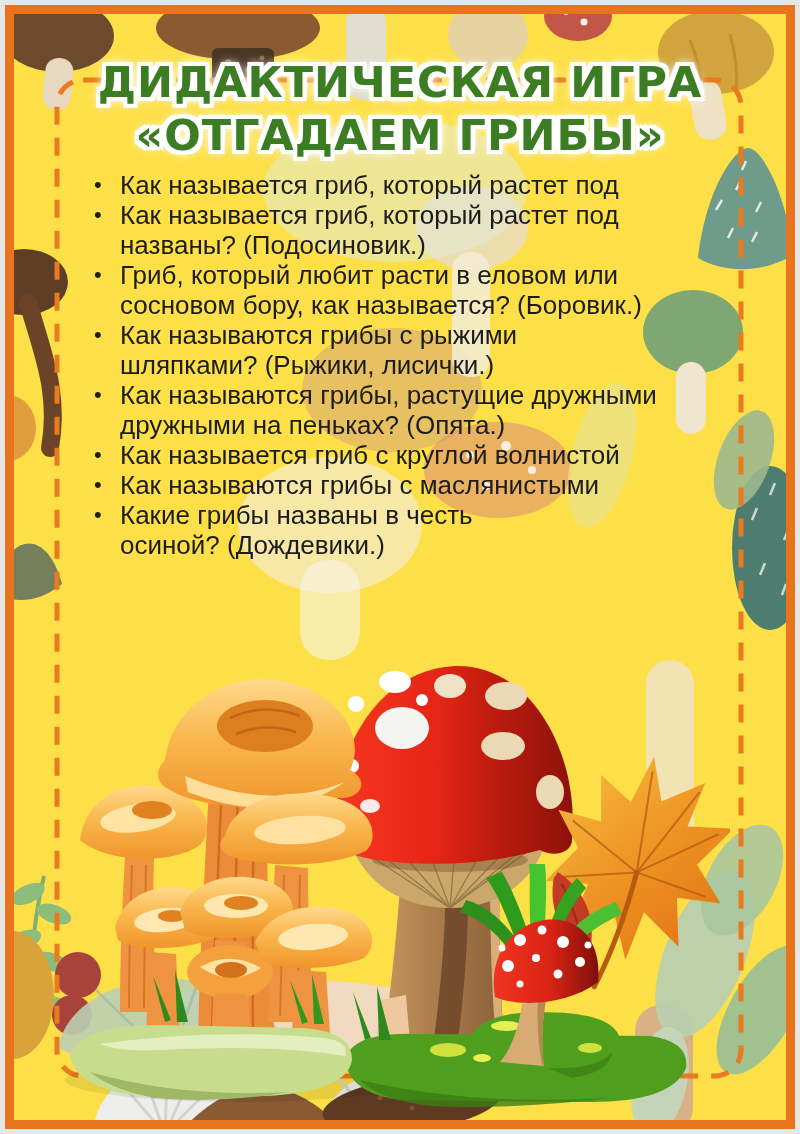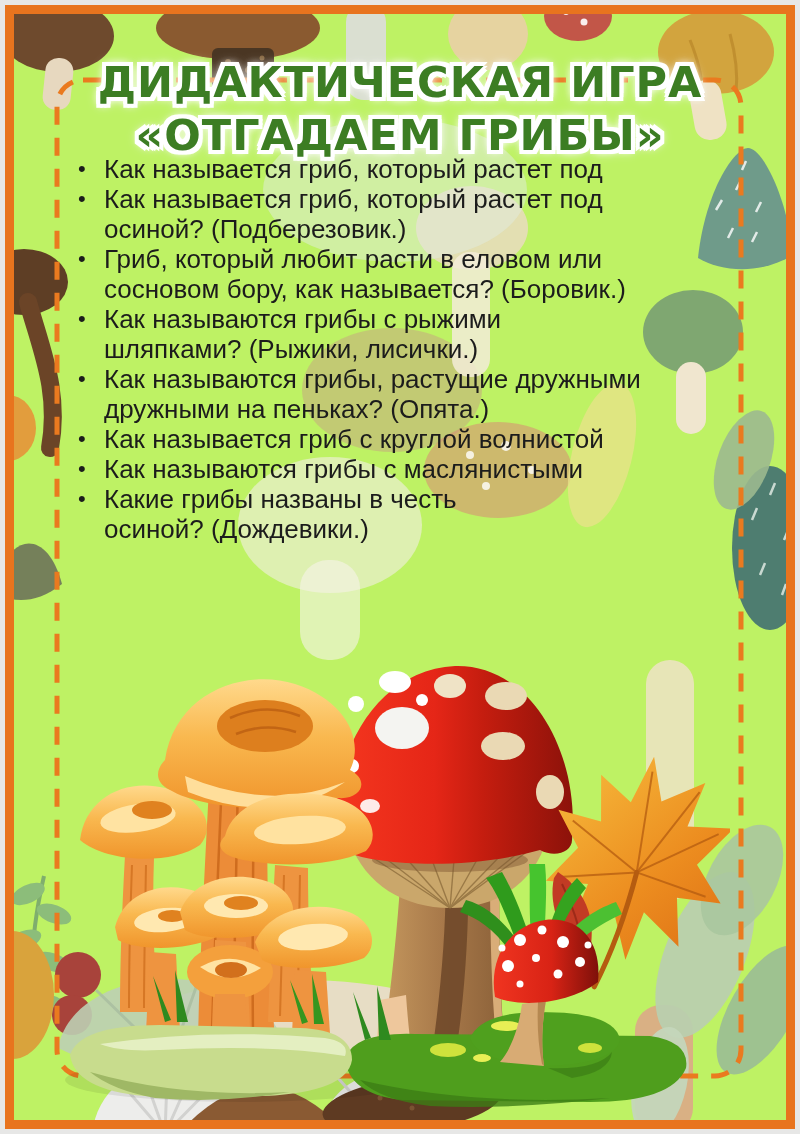--- a/index.html
+++ b/index.html
@@ -1,31 +1,31 @@
 <!DOCTYPE html>
 <html><head>
 <meta charset="utf-8">
 <style>
   html,body{margin:0;padding:0;background:#e7e7e7;}
-  .page{position:relative;width:800px;height:1134px;background:#bef264;overflow:hidden;
+  .page{position:relative;width:800px;height:1134px;background:#fde047;overflow:hidden;
         font-family:"Liberation Sans",sans-serif;}
   .layer{position:absolute;pointer-events:none;}
   .decor{inset:0;z-index:0;}
   .dash-frame{inset:0;z-index:1;}
   .title{top:56px;left:0;right:0;text-align:center;z-index:2;}
   .title div{
     font-family:"DejaVu Sans",sans-serif;
     font-weight:800;font-size:43px;line-height:53px;letter-spacing:1px;color:#3c7d23;
     text-shadow:
       -4px -4px 0 #fff, 4px -4px 0 #fff, -4px 4px 0 #fff, 4px 4px 0 #fff,
       -4px 0 0 #fff, 4px 0 0 #fff, 0 -4px 0 #fff, 0 4px 0 #fff,
       -3px -3px 0 #fff, 3px -3px 0 #fff, -3px 3px 0 #fff, 3px 3px 0 #fff,
       0 0 10px #fff, 0 0 10px #fff, 0 0 14px #fff;
   }
-  .questions{top:154px;left:78px;width:600px;z-index:2;margin:0;padding:0;list-style:none;}
+  .questions{top:154px;left:78px;width:600px;z-index:2;margin:16px;padding:0;list-style:none;}
   .questions li{display:flex;align-items:flex-start;}
   .questions li::before{content:"\2022";flex:none;width:26px;font-size:22px;line-height:30px;color:#1c1c1c;}
   .q .ln{display:block;font-size:26px;line-height:30px;color:#1c1c1c;}
   .scene{left:50px;top:640px;width:680px;height:476px;z-index:3;}
   .orange-frame{inset:5px;border:9px solid #e8741e;z-index:4;}
   .grey-ring{inset:0;border:5px solid #e7e7e6;z-index:5;}
 </style>
 </head>
 <body>
 
@@ -173,21 +173,21 @@
 
   <ul class="layer questions">
     <li>
         <div class="q">
           <span class="ln">Как называется гриб, который растет под</span>
         </div>
       </li>
     <li>
         <div class="q">
           <span class="ln">Как называется гриб, который растет под</span>
-          <span class="ln">осиной? (Подберезовик.)</span>
+          <span class="ln">названы? (Подосиновик.)</span>
         </div>
       </li>
     <li>
         <div class="q">
           <span class="ln">Гриб, который любит расти в еловом или</span>
           <span class="ln">сосновом бору, как называется? (Боровик.)</span>
         </div>
       </li>
     <li>
         <div class="q">

